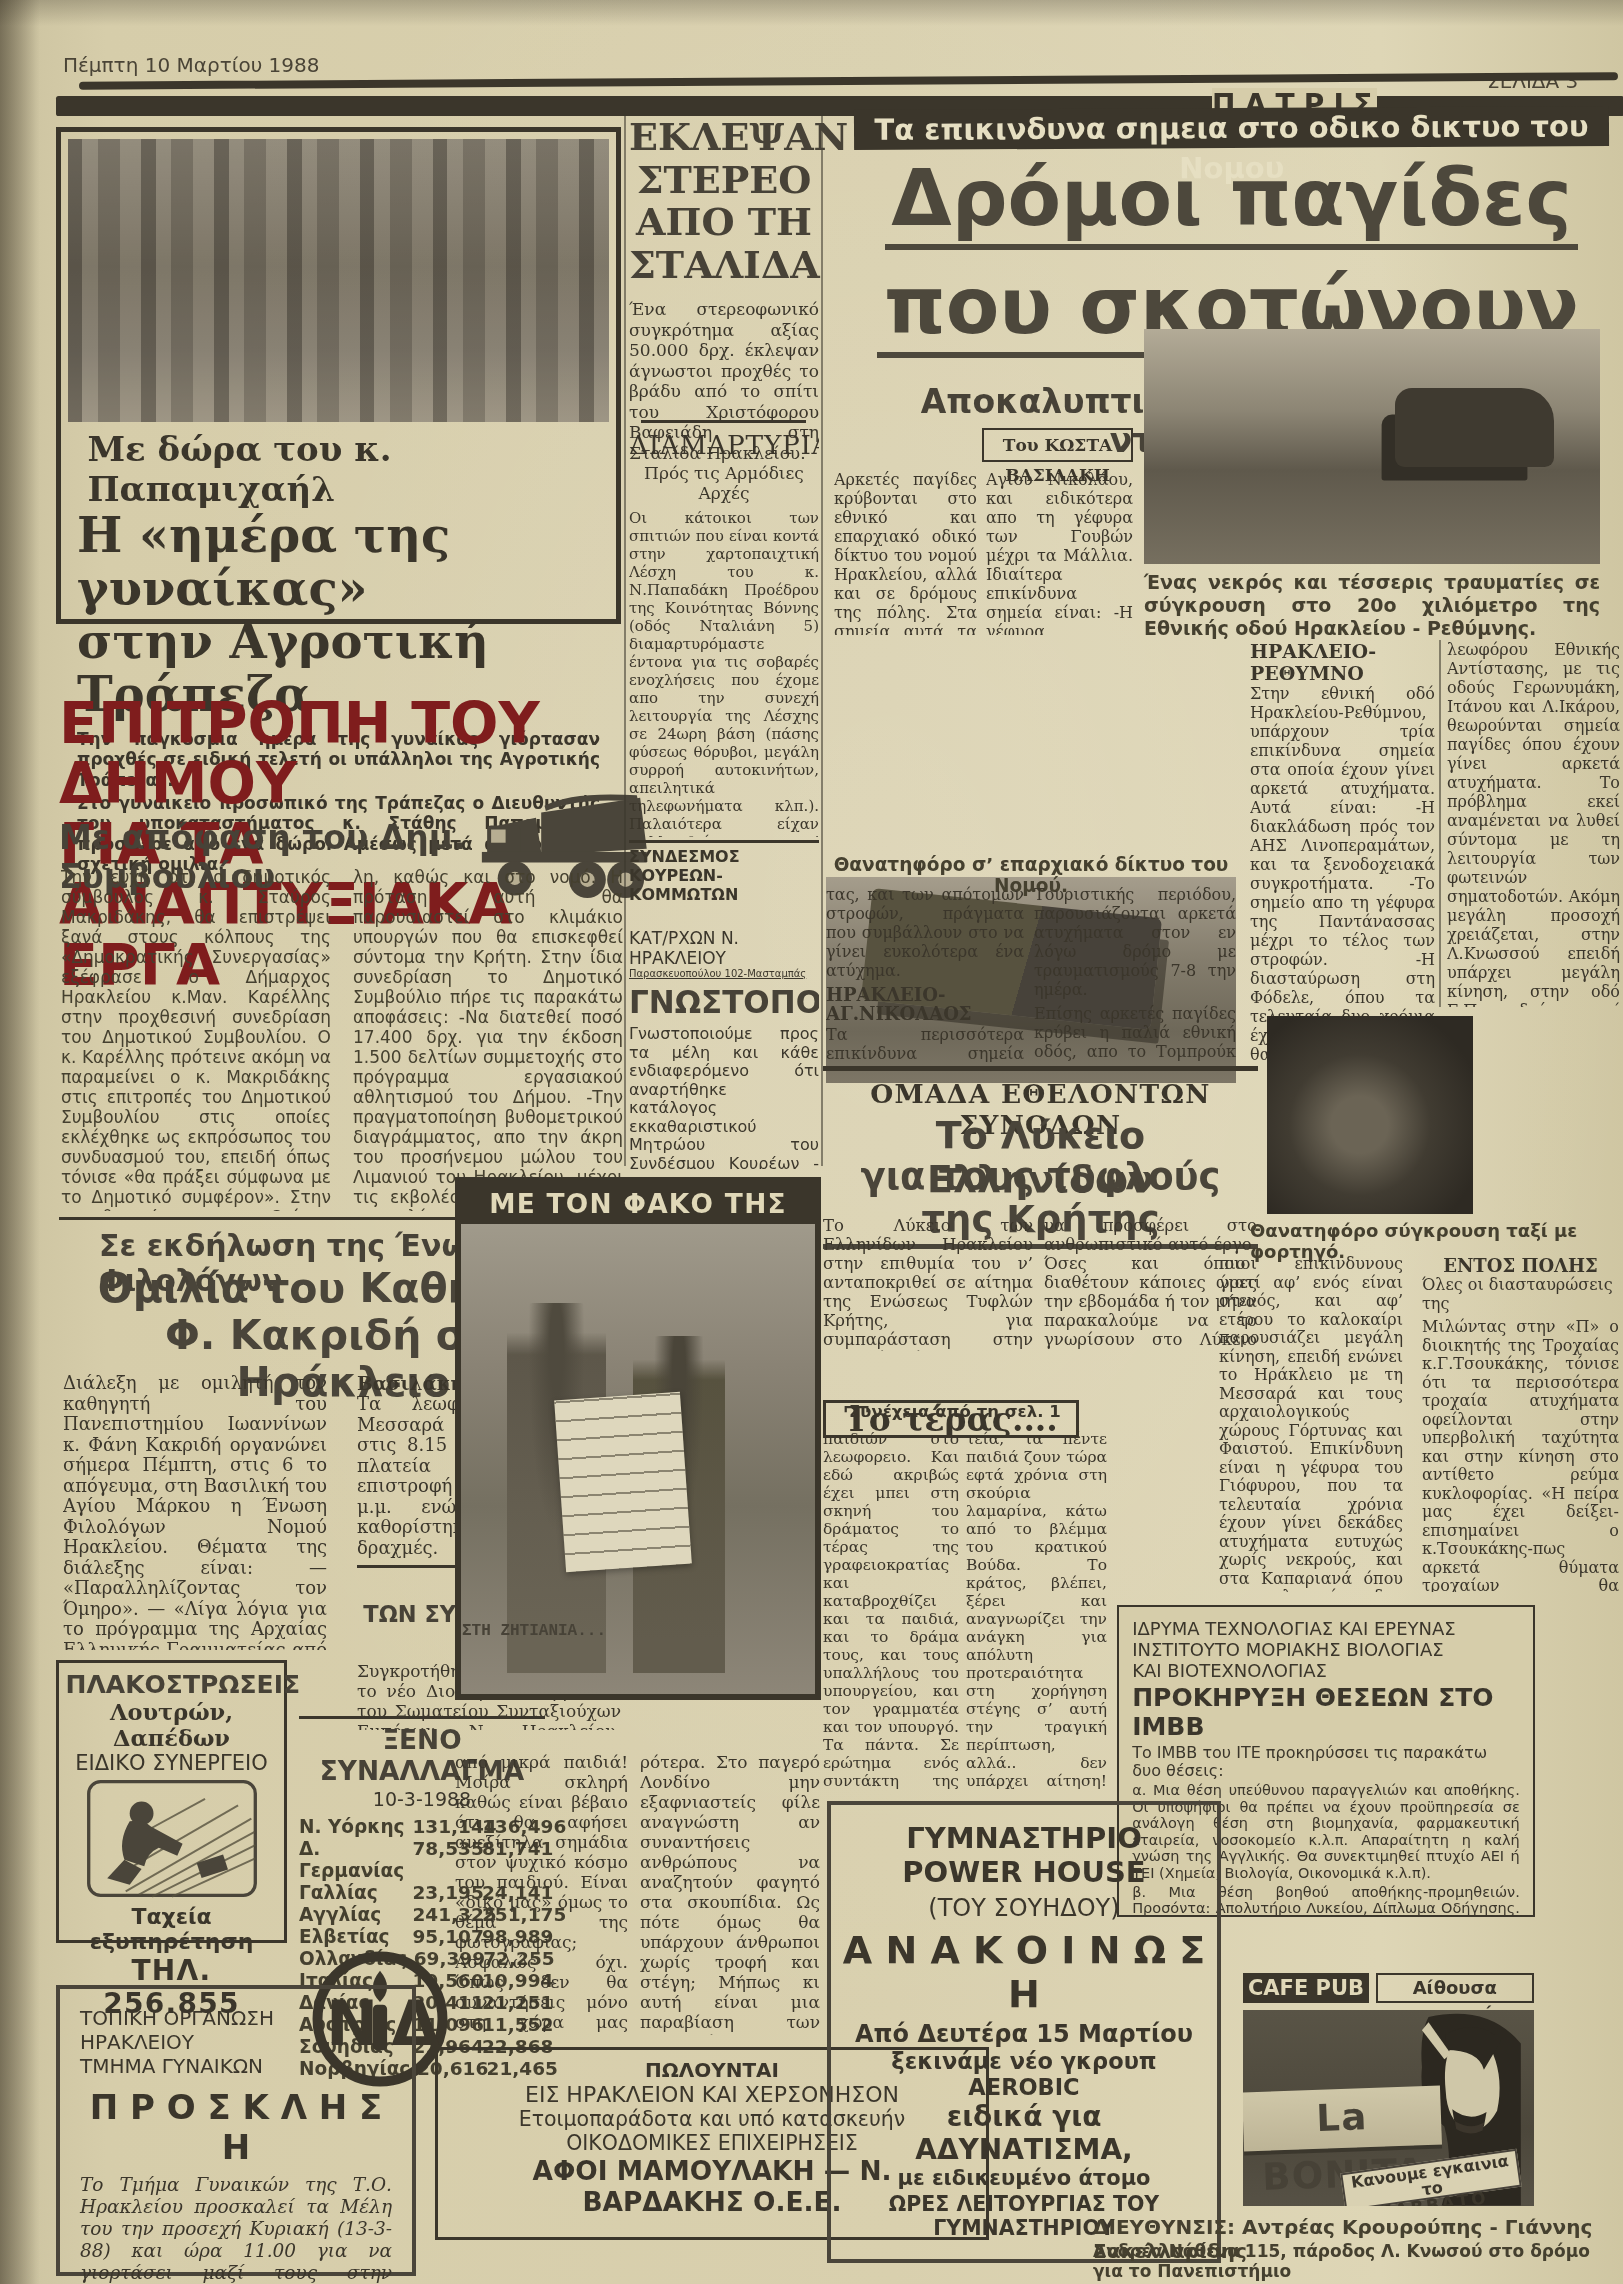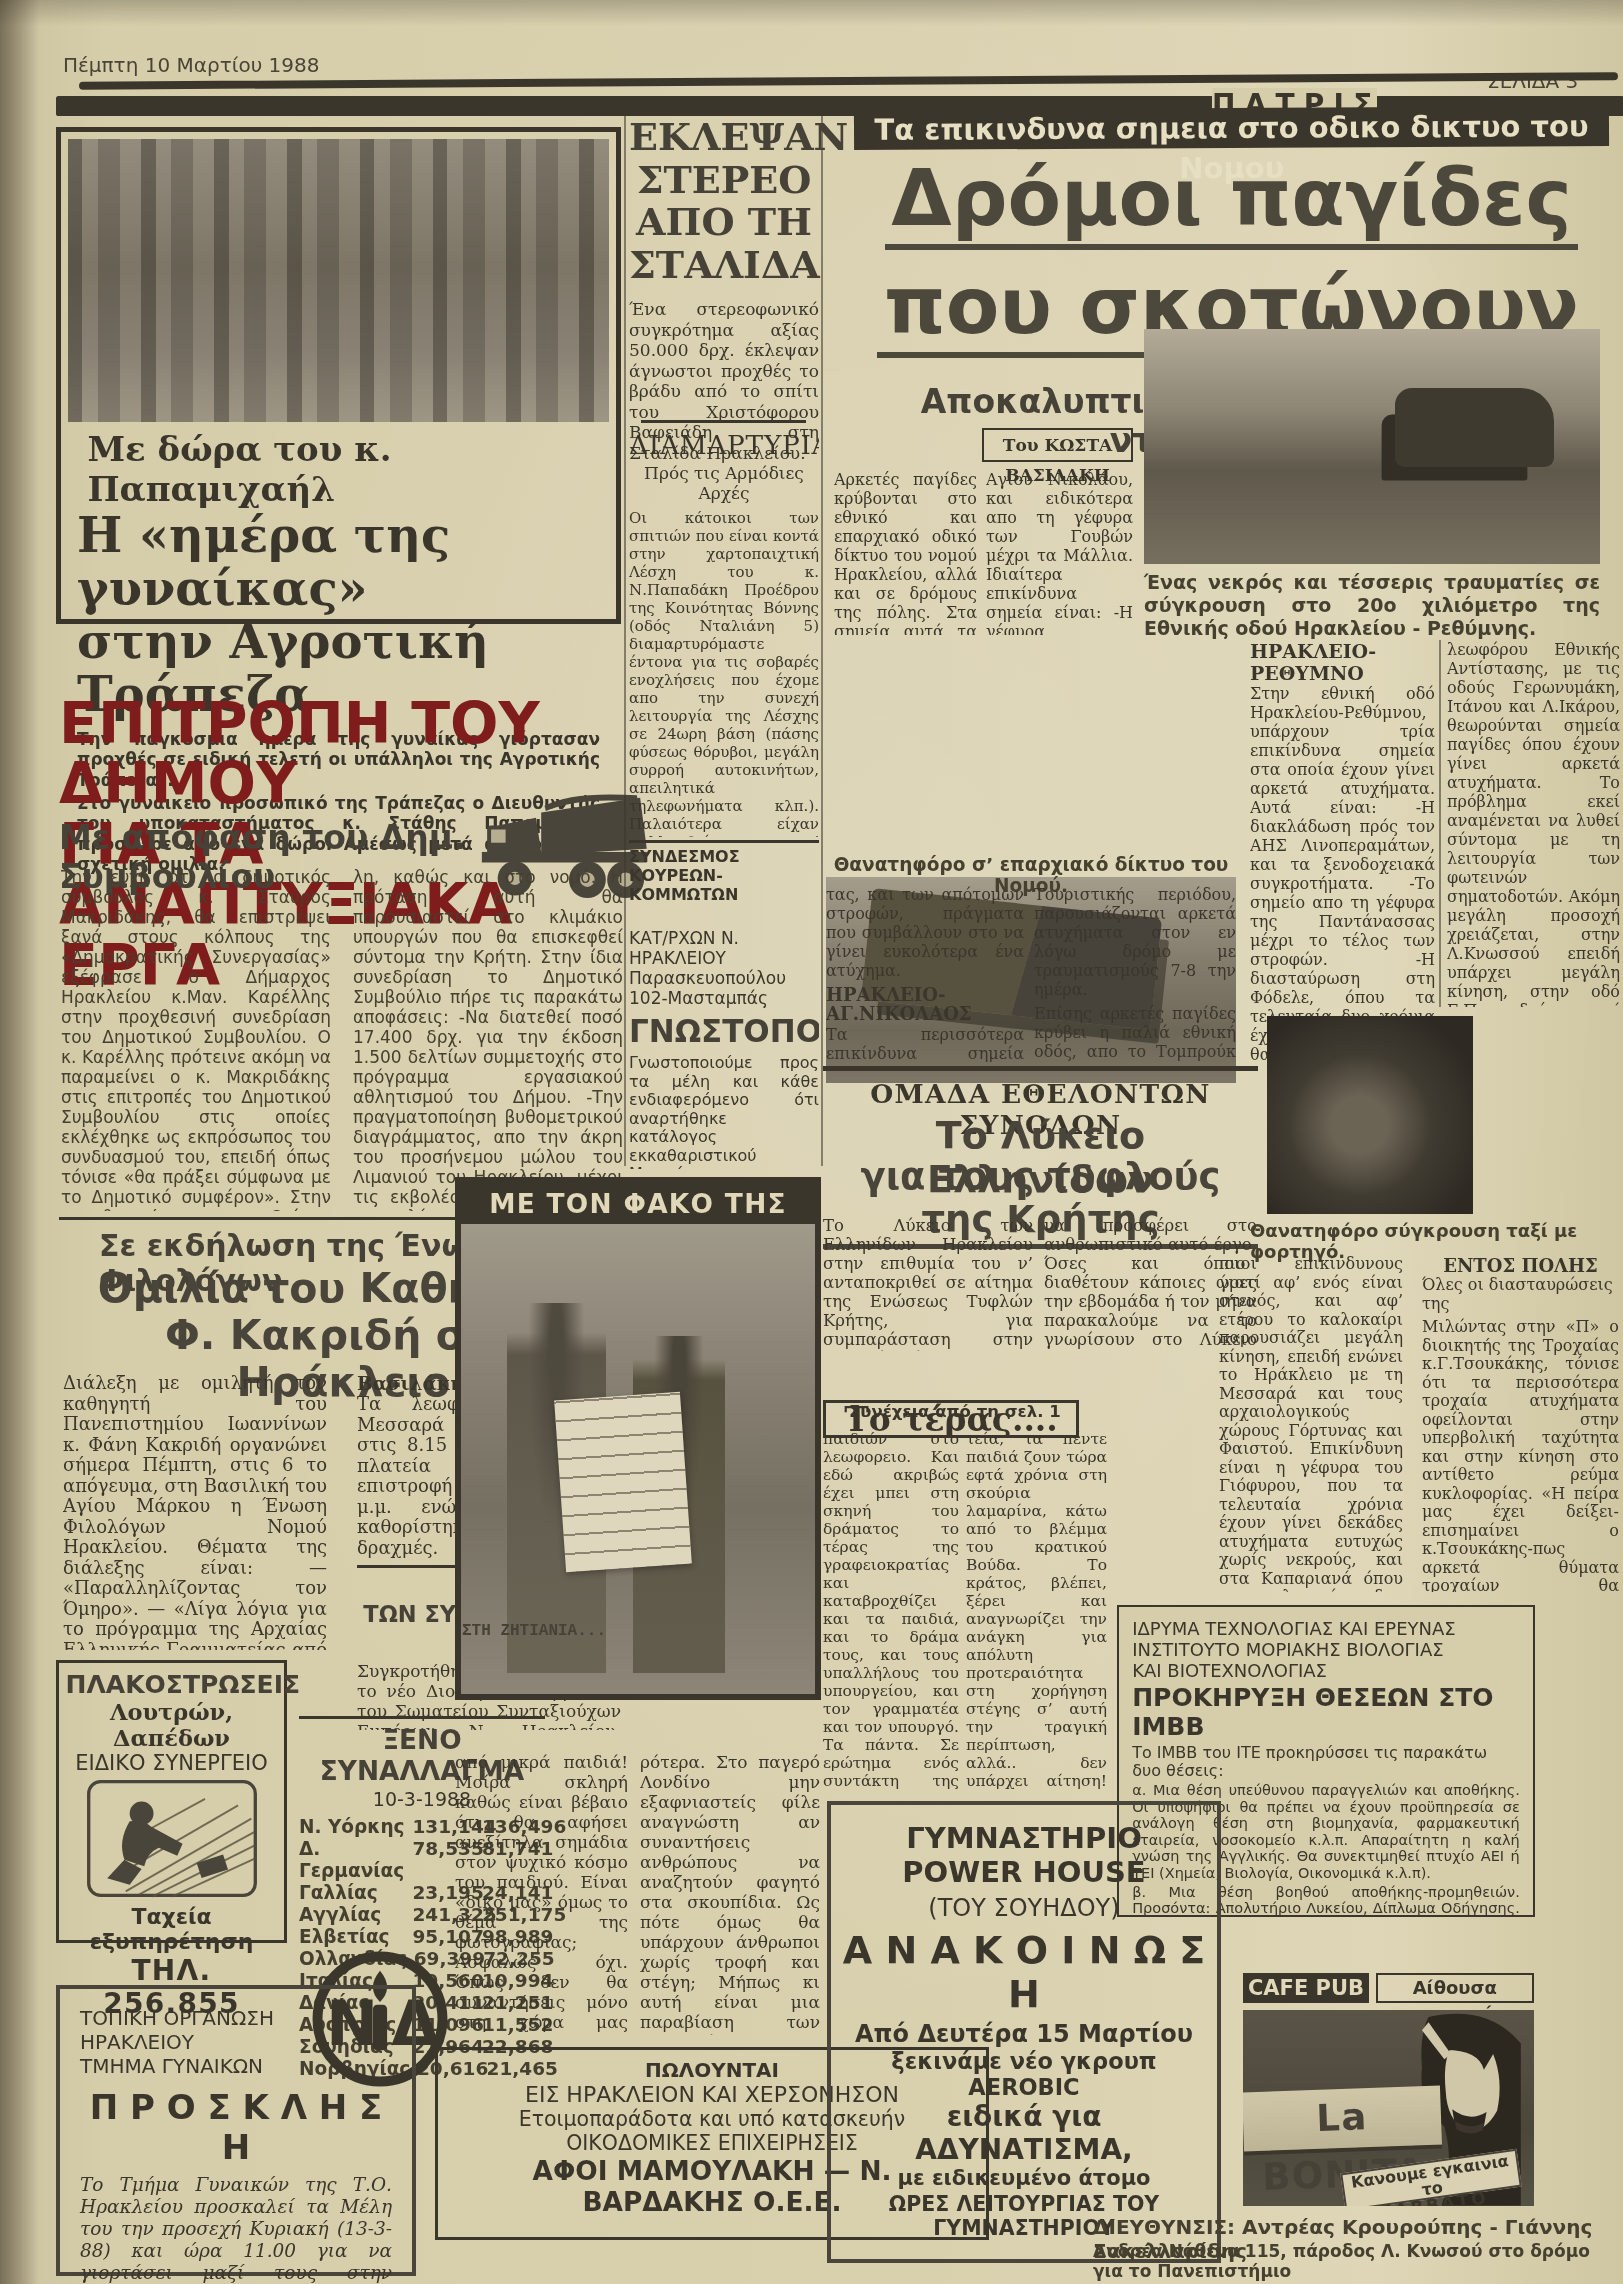--- a/index.html
+++ b/index.html
@@ -238,21 +238,21 @@
   <div class="serif c" style="font-size:26.4px;letter-spacing:0.7px;">ΔΙΑΜΑΡΤΥΡΙΑ</div>
   <div class="serif c" style="font-size:17px;margin:2.6px 0 6.6px;">Πρός τις Αρμόδιες Αρχές</div>
   <div class="serif j" style="font-size:15px;line-height:18px;">Οι κάτοικοι των σπιτιών που είναι κοντά στην χαρτοπαιχτική Λέσχη του κ. Ν.Παπαδάκη Προέδρου της Κοινότητας Βόννης (οδός Νταλιάνη 5) διαμαρτυρόμαστε έντονα για τις σοβαρές ενοχλήσεις που έχομε απο την συνεχή λειτουργία της Λέσχης σε 24ωρη βάση (πάσης φύσεως θόρυβοι, μεγάλη συρροή αυτοκινήτων, απειλητικά τηλεφωνήματα κλπ.). Παλαιότερα είχαν συλληφθεί επ’ αυτοφώρω σε χαρτοπαίγνιο 21 άτομα και υπάρχουν απο το Δικαστήριο καταδικαστικές αποφάσεις.</div>
 
 </div>
 
 <div class="abs ovh" style="left:629px;top:840px;width:190px;height:329px;">
   <div class="rule" style="height:2.6px;margin-bottom:4px;"></div>
   <div class="sans b" style="font-size:16px;">ΣΥΝΔΕΣΜΟΣ ΚΟΥΡΕΩΝ-ΚΟΜΜΩΤΩΝ</div>
   <div class="sans" style="font-size:17px;margin-top:24px;">ΚΑΤ/ΡΧΩΝ Ν. ΗΡΑΚΛΕΙΟΥ</div>
-  <div class="sans" style="font-size:17px;">Παρασκευοπούλου 102-Μασταμπάς</div>
+  <div class="sans" style="font-size:10px;text-decoration:underline;">Παρασκευοπούλου 102-Μασταμπάς</div>
   <div class="sans b c" style="font-size:31px;margin:5.3px 0;color:#474237;">ΓΝΩΣΤΟΠΟΙΗΣΗ</div>
   <div class="sans j" style="font-size:16px;line-height:18.5px;">Γνωστοποιούμε προς τα μέλη και κάθε ενδιαφερόμενο ότι αναρτήθηκε κατάλογος εκκαθαριστικού Μητρώου του Συνδέσμου Κουρέων - Κομμωτών Κατ/ρχών. Λήξη εκκαθάρισης Μητρώου 7.4.88, βάσει του Νόμου 1712/87.</div>
 
 </div>
 
 <div class="abs" style="left:455px;top:1177px;width:366px;height:523px;border:6px solid var(--ink);">
   <div class="ink c sans b" style="height:41px;line-height:41px;color:var(--paper2);font-size:26.4px;letter-spacing:1.3px;">ΜΕ ΤΟΝ ΦΑΚΟ ΤΗΣ «Π»</div>
   <div class="photo" style="height:470px;background:linear-gradient(180deg,#a09a8b 0%,#8a8375 30%,#757061 60%,#8d8678 100%);">
     <div class="abs" style="left:46px;top:79px;width:99px;height:370px;background:radial-gradient(ellipse at 50% 12%, #4f4a3e 0 10%, transparent 40%),linear-gradient(180deg,transparent 8%, #5d574a 14%, #6a6455 90%);border-radius:26.4px 26.4px 0 0;"></div>
     <div class="abs" style="left:172px;top:112px;width:92px;height:337px;background:radial-gradient(ellipse at 50% 10%, #4a4539 0 10%, transparent 38%),linear-gradient(180deg,transparent 7%, #57523f 13%, #625c4d 90%);border-radius:26.4px 26.4px 0 0;"></div>

